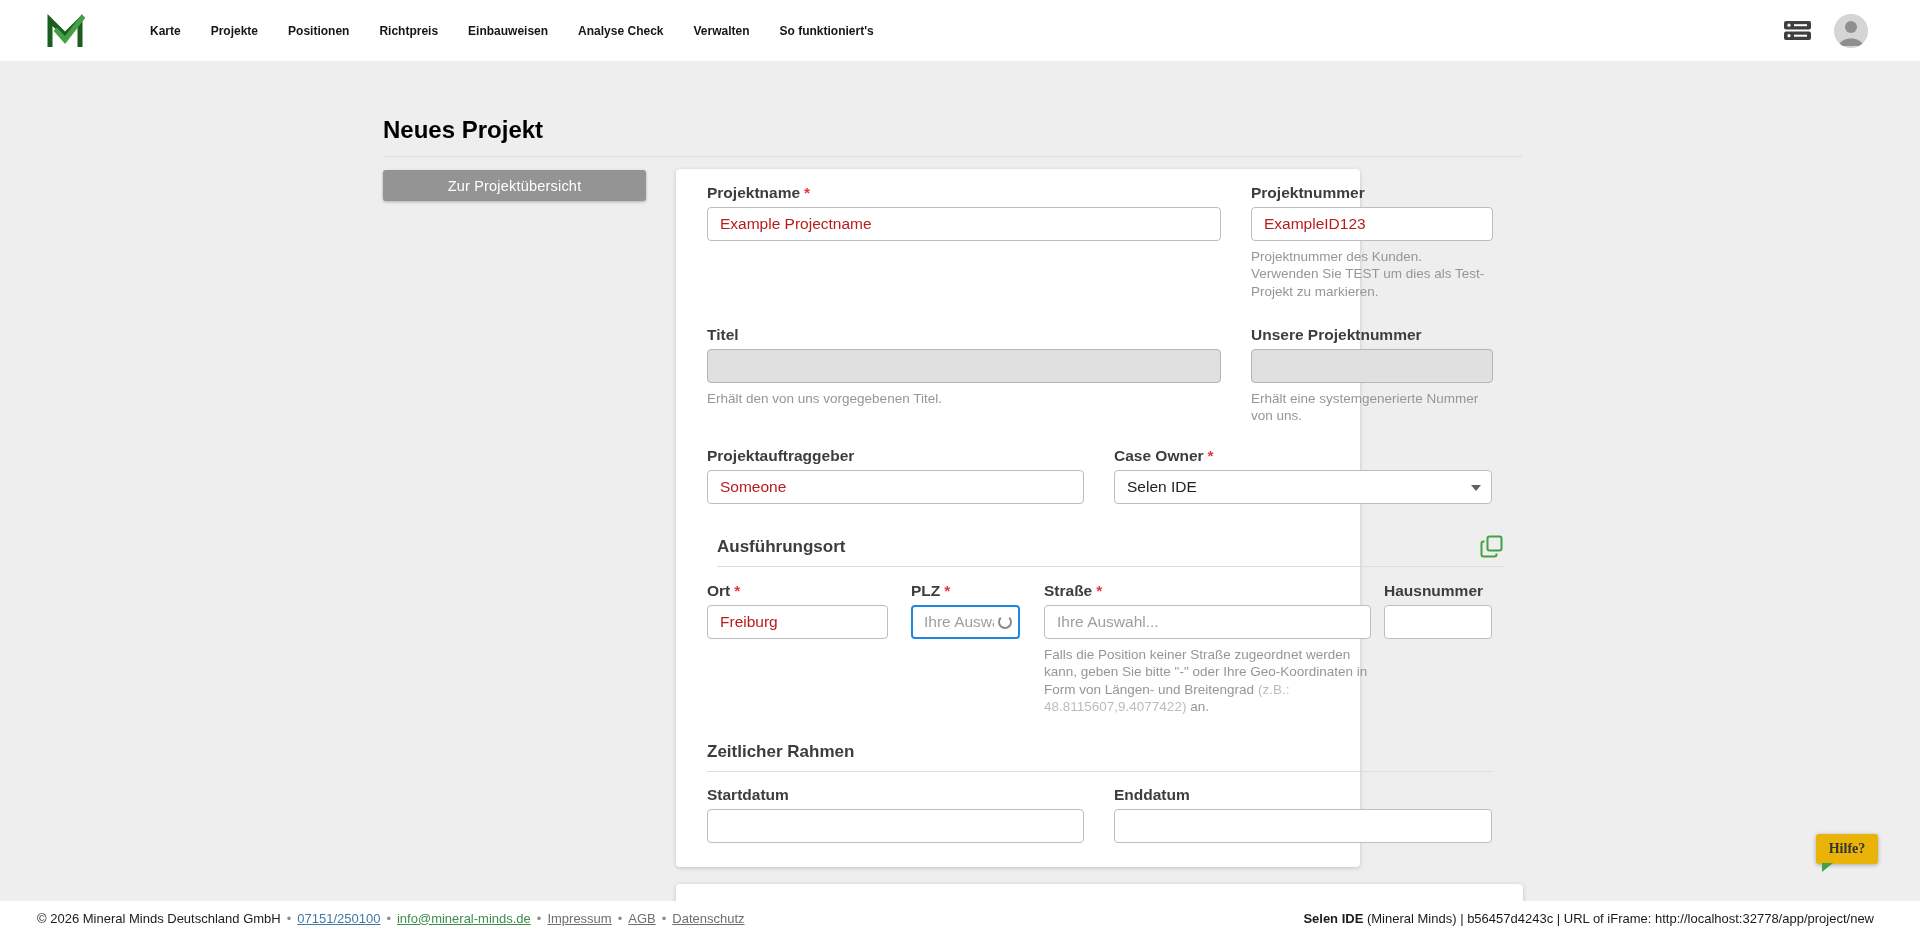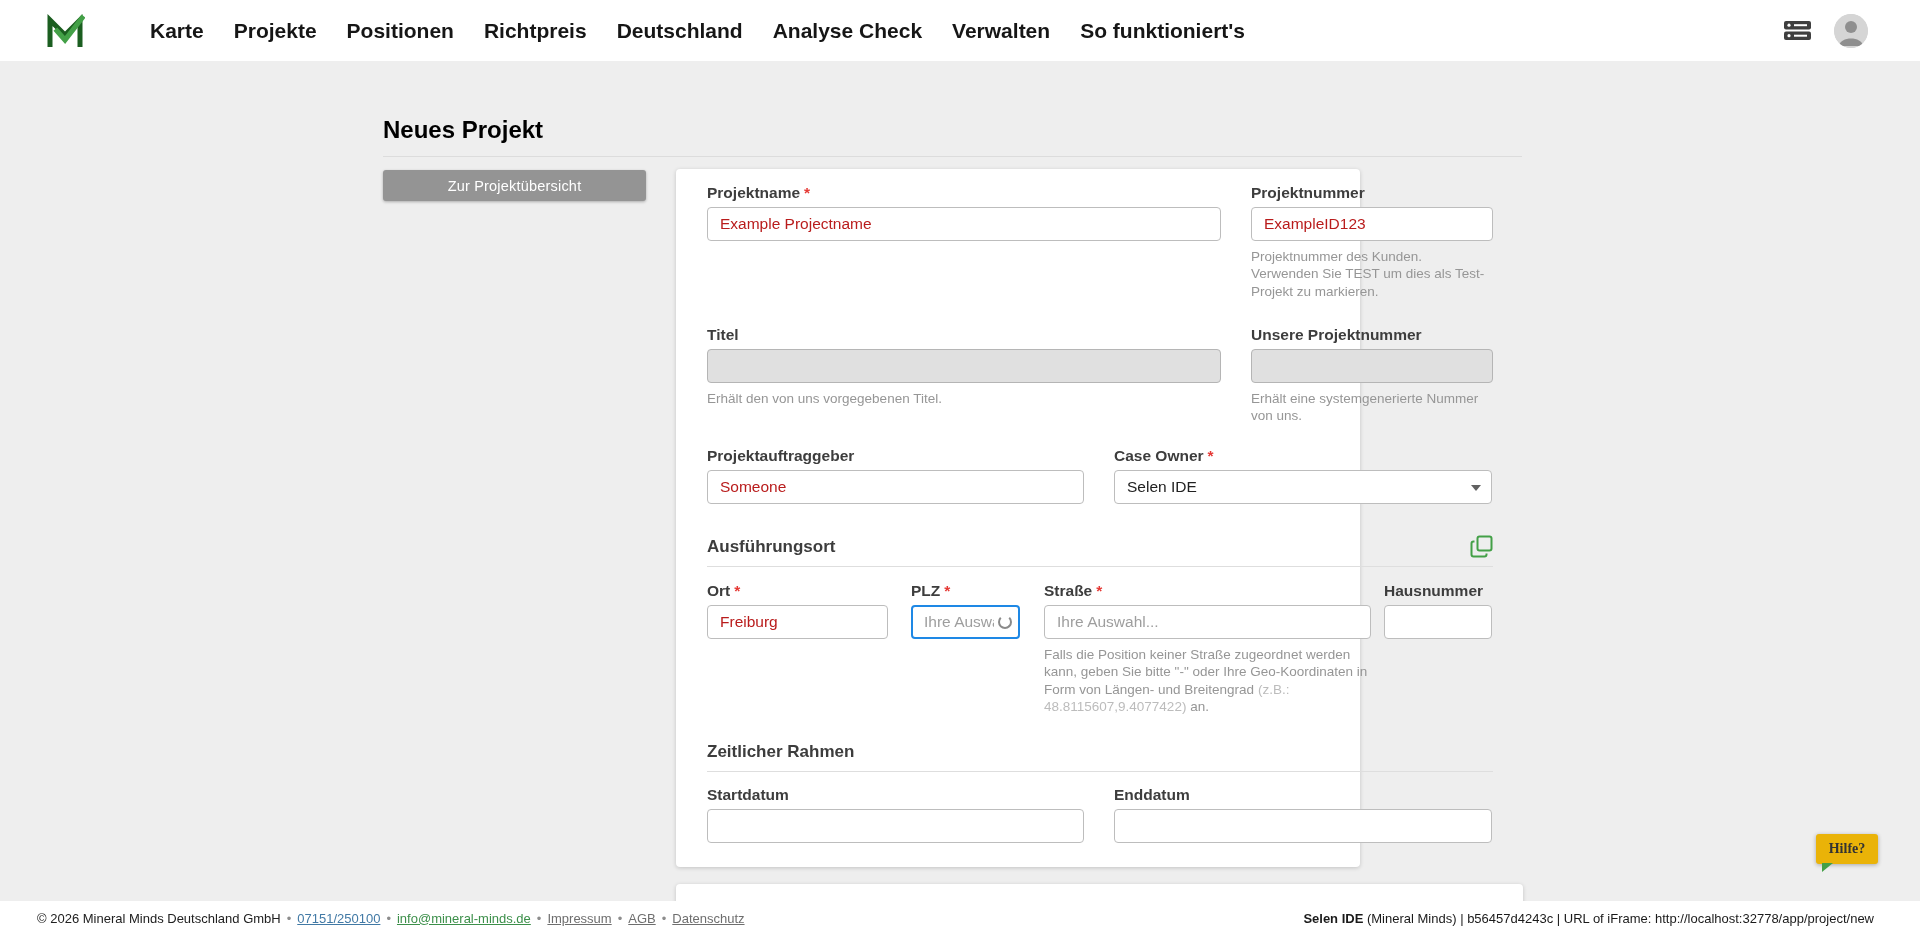--- a/index.html
+++ b/index.html
@@ -14,21 +14,21 @@
   
   .navbar {
     height: 61px; background: #ffffff; flex: 0 0 61px;
     display: flex; align-items: center;
     padding: 0 52px 0 45px;
     position: relative; z-index: 5;
   }
   .logo { width: 40px; height: 40px; display: flex; align-items: center; justify-content: center; cursor: pointer; }
   .nav { display: flex; align-items: center; margin-left: 50px; height: 100%; }
   .nav-item {
-    font-size: 21px; font-weight: 600; color: #161616; text-decoration: none;
+    font-size: 12px; font-weight: 600; color: #161616; text-decoration: none;
     padding: 0 15px; cursor: pointer; display: flex; align-items: center; height: 100%;
   }
   .nav-right { margin-left: auto; display: flex; align-items: center; gap: 22px; }
   .server-icon { cursor: pointer; display: inline-flex; }
   .avatar {
     width: 34px; height: 34px; border-radius: 50%; background: #d5d5d5;
     overflow: hidden; cursor: pointer; display: inline-flex; align-items: flex-end; justify-content: center;
   }
 
   
@@ -135,21 +135,21 @@
       <svg width="40" height="40" viewBox="0 0 40 40" aria-hidden="true">
         <path d="M5 36 V9 L20 24 L35 9 V36" fill="none" stroke="#1b5e20" stroke-width="5" stroke-linejoin="miter"></path>
         <path d="M12 20 L20 29 L37 7" fill="none" stroke="#43a047" stroke-width="5" stroke-linecap="square"></path>
       </svg>
     </div>
     <nav class="nav">
       <a class="nav-item">Karte</a>
       <a class="nav-item">Projekte</a>
       <a class="nav-item">Positionen</a>
       <a class="nav-item">Richtpreis</a>
-      <a class="nav-item">Deutschland</a>
+      <a class="nav-item">Einbauweisen</a>
       <a class="nav-item">Analyse Check</a>
       <a class="nav-item">Verwalten</a>
       <a class="nav-item">So funktioniert's</a>
     </nav>
     <div class="nav-right">
       <span class="server-icon">
         <svg width="29" height="21" viewBox="0 0 29 21" aria-hidden="true">
           <rect x="1" y="1" width="27" height="8.5" rx="2" fill="#3f3f3f"></rect>
           <rect x="1" y="11.5" width="27" height="8.5" rx="2" fill="#3f3f3f"></rect>
           <circle cx="6" cy="5.2" r="1.6" fill="#ffffff"></circle>
@@ -204,21 +204,21 @@
       </div>
 
       <div class="fg" style="left:438px; top:277px; width:378px;">
         <label class="lbl"><span>Case Owner</span><span class="req">*</span></label>
         <div class="select">
           <span>Selen IDE</span>
           <span class="caret"></span>
         </div>
       </div>
 
-      <div class="section-head" style="top:368px;">
+      <div class="section-head" style="top:368px;margin-left:10px;">
         <h2>Ausführungsort</h2>
         <span class="copy-icon">
           <svg width="23" height="23" viewBox="0 0 23 23" aria-hidden="true">
             <rect x="7.5" y="1.5" width="14" height="14" rx="2" fill="none" stroke="#43a047" stroke-width="2"></rect>
             <path d="M4.5 6.5 H3.5 A2 2 0 0 0 1.5 8.5 V19.5 A2 2 0 0 0 3.5 21.5 H14.5 A2 2 0 0 0 16.5 19.5 V18.5" fill="none" stroke="#43a047" stroke-width="2"></path>
           </svg>
         </span>
       </div>
 
       <div class="fg" style="left:31px; top:412px; width:181px;">

